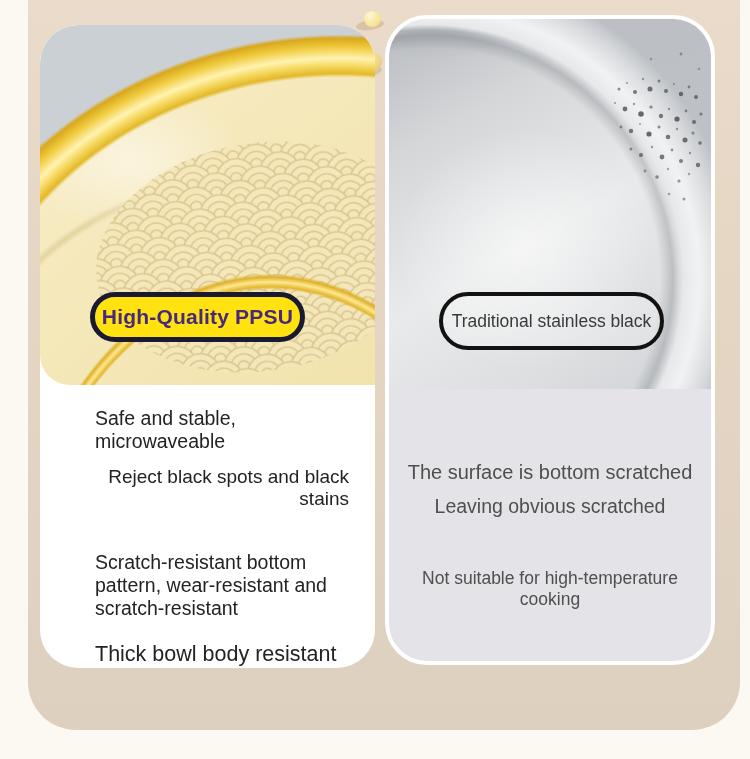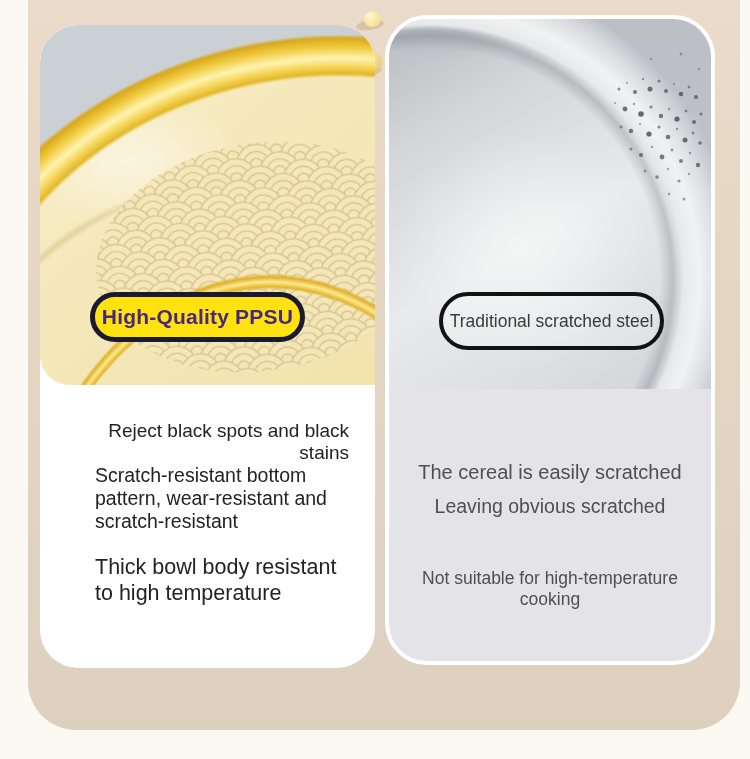--- a/index.html
+++ b/index.html
@@ -71,21 +71,21 @@
     position:absolute; left:50px; top:273px; width:225px; height:58px;
     border-radius:30px; display:flex; align-items:center; justify-content:center;
     background:rgba(255,255,255,.22); z-index:3;
   }
   .badge-right span { font-size:17.5px; font-weight:400; }
 
   
   .text-left { padding:22px 26px 0 55px; color:#232323; }
   .text-left .f1 { font-size:19.5px; }
   .text-left .f2 { font-size:19px; margin-top:13px;text-align:right; }
-  .text-left .f3 { font-size:19.5px; line-height:23px; max-width:238px; }
+  .text-left .f3 { font-size:19.5px; margin-top:41px; line-height:23px; max-width:238px; }
   .text-left .f4 { font-size:21.5px; margin-top:21px; line-height:26px; max-width:254px; }
 
   .text-right { padding:25px 14px 0; text-align:center; color:#4f4f4f; }
   .text-right .g1 { font-size:16.5px; }
   .text-right .g2 { font-size:18.5px; margin-top:13px; }
   .text-right .g3 { font-size:20px;  margin-top:47px; }
   .text-right .g4 { font-size:19.5px; margin-top:11px; }
   .text-right .g5 { font-size:17.5px; margin-top:50px; }
 </style>
 </head>
@@ -131,20 +131,21 @@
           </defs>
           <rect width="330" height="228" fill="url(#sg)"></rect>
         </svg>
       </div>
       <div class="rings"></div>
       <div class="badge-left" style="background: rgb(255, 226, 15); border: 5px solid rgb(25, 25, 48);">
         <span style="color: rgb(70, 40, 126);">High-Quality PPSU</span>
       </div>
     </div>
     <div class="text-left">
+      <p class="f1">Safe and stable, microwaveable</p>
       <p class="f2">Reject black spots and black stains</p>
       <p class="f3">Scratch-resistant bottom pattern, wear-resistant and scratch-resistant</p>
       <p class="f4">Thick bowl body resistant to high temperature</p>
     </div>
   </div>
 
   <div class="card" id="card-right">
     <div class="photo-right">
       <svg class="speckles" width="120" height="200" xmlns="http://www.w3.org/2000/svg">
         <g fill="#45474b">
@@ -194,23 +195,23 @@
             <circle cx="88" cy="162" r="1.6" opacity=".55"></circle>
           <circle cx="98" cy="155" r="1.2" opacity=".45"></circle>
             <circle cx="78" cy="175" r="1.3" opacity=".45"></circle>
           <circle cx="93" cy="180" r="1.5" opacity=".5"></circle>
             <circle cx="60" cy="40" r="1.2" opacity=".4"></circle>
           <circle cx="90" cy="35" r="1.4" opacity=".45"></circle>
             <circle cx="108" cy="50" r="1.2" opacity=".4"></circle>
         </g>
       </svg>
       <div class="badge-right" style="border: 4px solid rgb(18, 18, 18);">
-        <span style="color: rgb(58, 58, 58);">Traditional scratched steel</span>
+        <span style="color: rgb(58, 58, 58);">Traditional stainless black</span>
       </div>
     </div>
     <div class="text-right">
-      <p class="g3">The cereal is easily scratched</p>
+      <p class="g3">The surface is bottom scratched</p>
       <p class="g4">Leaving obvious scratched</p>
       <p class="g5">Not suitable for high-temperature cooking</p>
     </div>
   </div>
 
 </div>
 
 </body></html>

